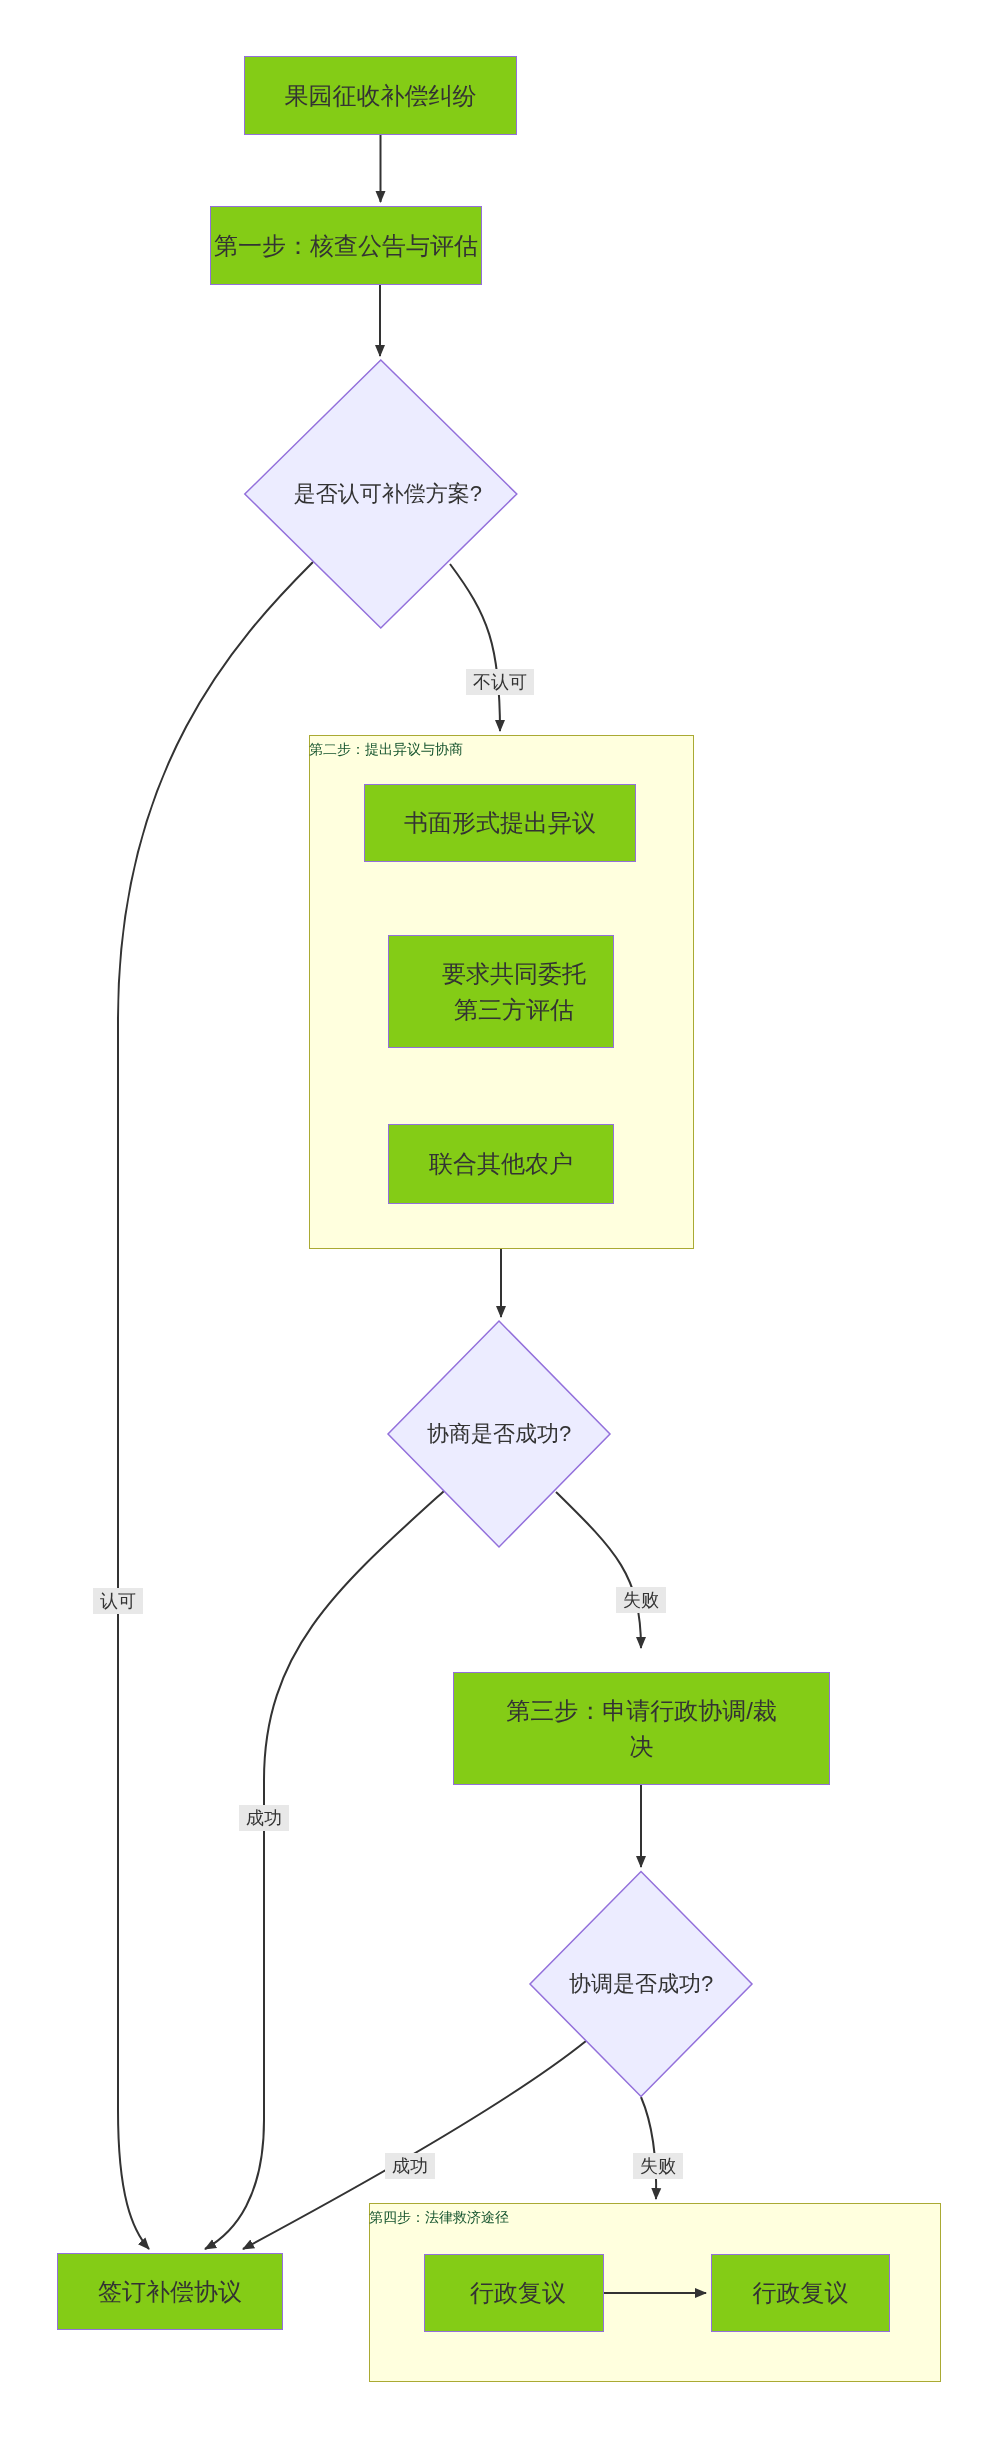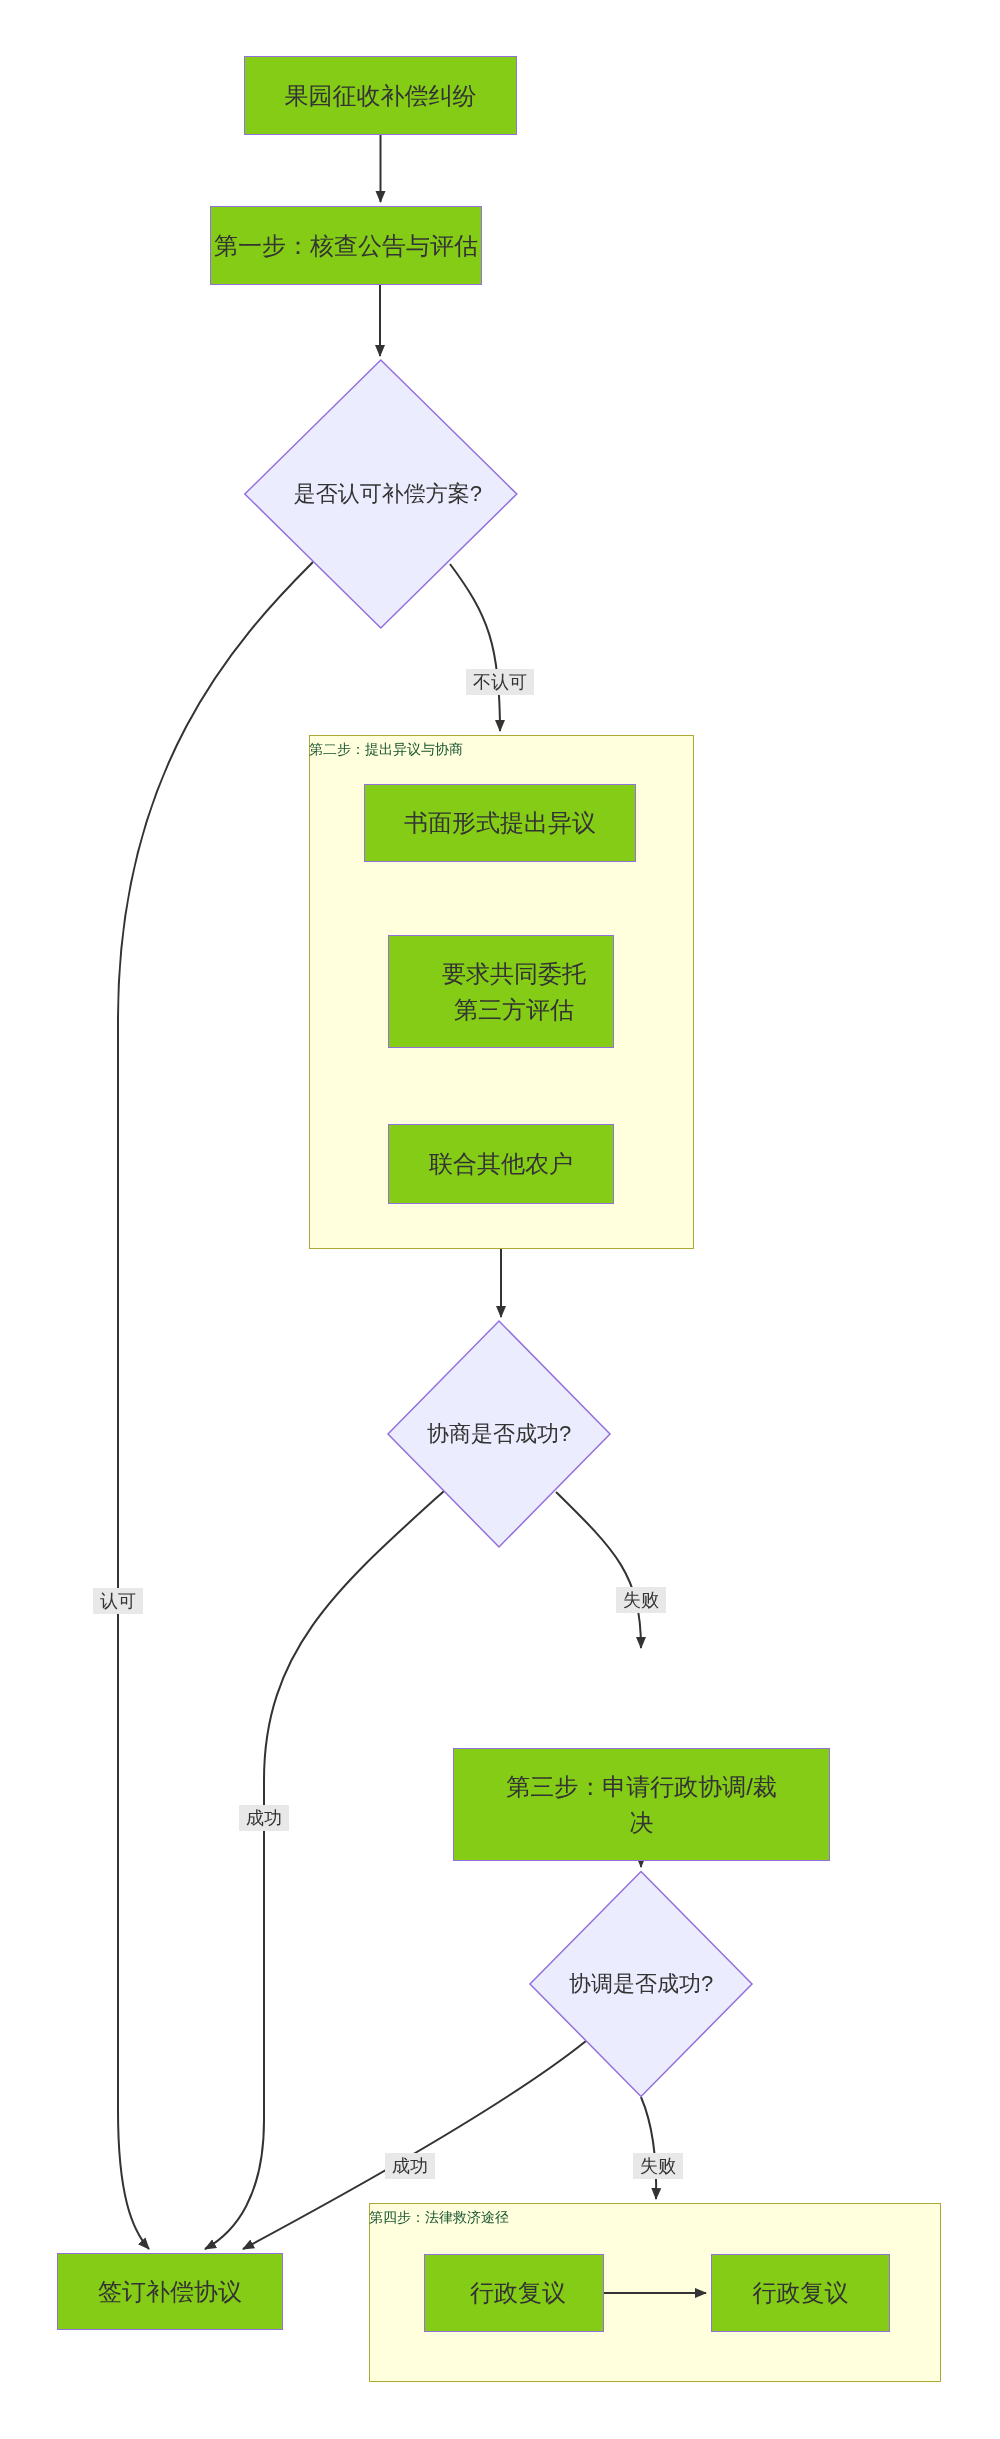--- a/index.html
+++ b/index.html
@@ -114,21 +114,21 @@
 
   <div class="node" style="left:388px;top:935px;width:226px;height:113px;padding-left:26px;">
     <span>要求共同委托</span>
     <span>第三方评估</span>
   </div>
 
   <div class="node" style="left:388px;top:1124px;width:226px;height:80px;">
     <span>联合其他农户</span>
   </div>
 
-  <div class="node" style="left:453px;top:1748px;width:377px;height:113px;">
+  <div class="node" style="left:453px;top:1672px;width:377px;height:113px;">
     <span>第三步：申请行政协调/裁</span>
     <span>决</span>
   </div>
 
   <div class="node" style="left:424px;top:2254px;width:180px;height:78px;padding-left:8px;">
     <span>行政复议</span>
   </div>
 
   <div class="node" style="left:711px;top:2254px;width:179px;height:78px;">
     <span>行政复议</span>

